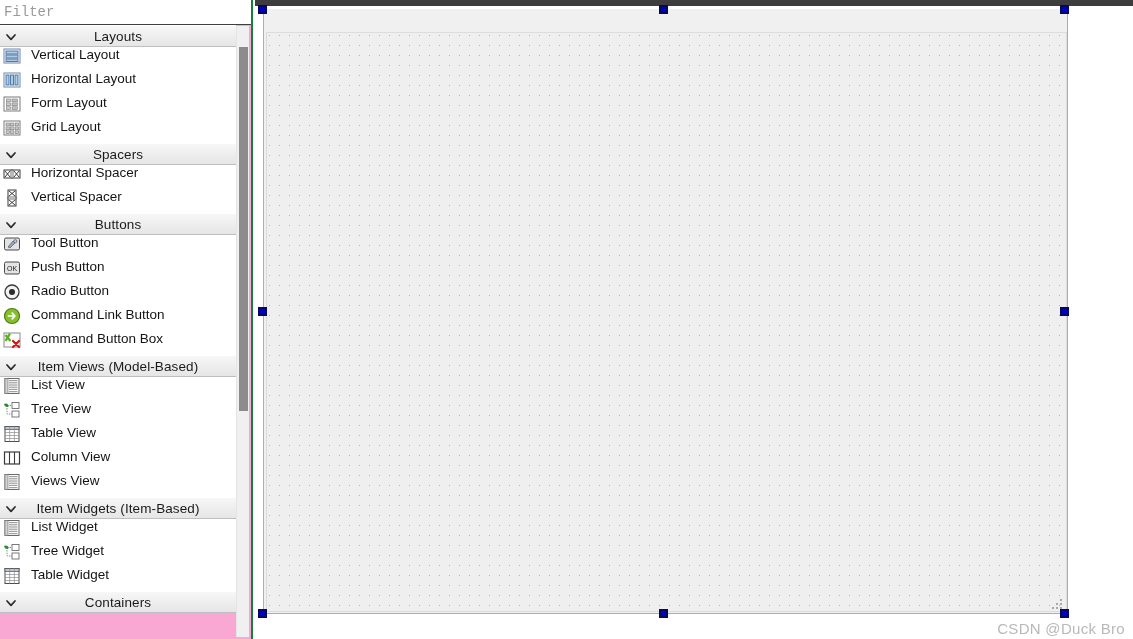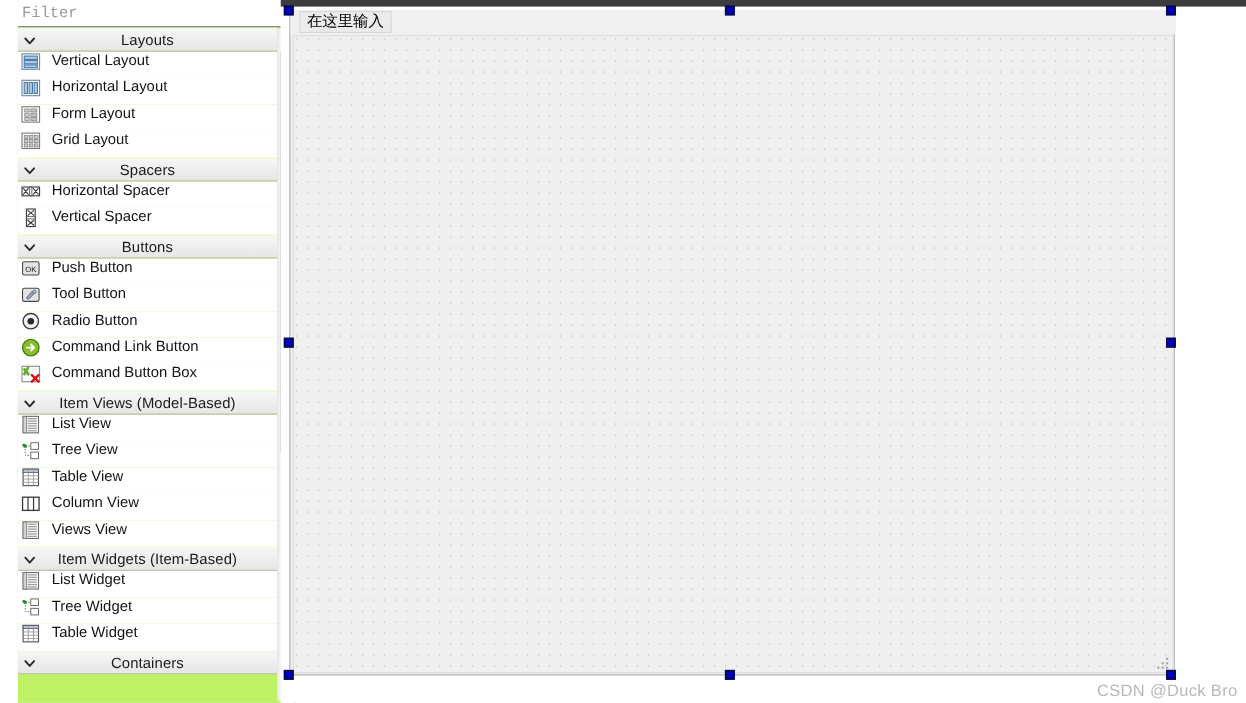--- a/index.html
+++ b/index.html
@@ -11,24 +11,24 @@
   }
   #app {
     position: relative;
     width: 1133px; height: 639px;
     background: #ffffff;
   }
 
   
   #widget-box {
     position: absolute;
-    left: 16px; top: 0;
+    left: 0; top: 0;
     width: 253px; height: 639px;
     background: #ffffff;
-    border-right: 2px solid #000000;
+    border-right: 2px solid #15803d;
     overflow: hidden;
   }
 
   
   #filter-row {
     position: absolute;
     left: 0; top: 0;
     width: 253px; height: 25px;
     background: #ffffff;
     border-bottom: 1px solid #3f3f3f;
@@ -44,21 +44,21 @@
     padding: 0 4px;
   }
   #filter-input::placeholder { color: #9a9a9a; opacity: 1; }
 
   
   #tree-scroll {
     position: absolute;
     left: 0; top: 25px;
     width: 290px; height: 614px;
     overflow: hidden;
-    background: #bef264;
+    background: #f9a8d4;
   }
   #tree-list {
     position: absolute;
     left: 0; top: 0;
     width: 236px;
   }
 
   .cat-header {
     position: relative;
     height: 22px;
@@ -311,34 +311,34 @@
               <svg width="12" height="12" viewBox="0 0 12 12">
                 <path d="M2 4 L6 8.4 L10 4" stroke="#2b2b2b" stroke-width="1.7" fill="none" stroke-linecap="round" stroke-linejoin="round"></path>
               </svg>
             </span>
             <span class="cat-label">Buttons</span>
           </div>
           <div class="w-item">
             <span class="ico">
               <svg width="18" height="18" viewBox="0 0 18 18">
                 <rect x="1.5" y="3" width="15" height="12" rx="1.5" fill="#e3e3e3" stroke="#4a4a4a"></rect>
-                <text x="9" y="12" font-size="7" text-anchor="middle" fill="#1a1a1a" font-family="Liberation Sans,sans-serif">OK</text>
-              </svg>
-            </span>
-            <span class="w-label">Push Button</span>
-          </div>
-          <div class="w-item">
-            <span class="ico">
-              <svg width="18" height="18" viewBox="0 0 18 18">
-                <rect x="1.5" y="3" width="15" height="12" rx="1.5" fill="#e3e3e3" stroke="#4a4a4a"></rect>
                 <path d="M5 12 L10 6 L12 8 L7 13 Z" fill="#9aa9bd" stroke="#46566c" stroke-width=".7"></path>
                 <circle cx="12.3" cy="6.2" r="1.6" fill="#c3c9d2" stroke="#46566c" stroke-width=".7"></circle>
               </svg>
             </span>
             <span class="w-label">Tool Button</span>
+          </div>
+          <div class="w-item">
+            <span class="ico">
+              <svg width="18" height="18" viewBox="0 0 18 18">
+                <rect x="1.5" y="3" width="15" height="12" rx="1.5" fill="#e3e3e3" stroke="#4a4a4a"></rect>
+                <text x="9" y="12" font-size="7" text-anchor="middle" fill="#1a1a1a" font-family="Liberation Sans,sans-serif">OK</text>
+              </svg>
+            </span>
+            <span class="w-label">Push Button</span>
           </div>
           <div class="w-item">
             <span class="ico">
               <svg width="18" height="18" viewBox="0 0 18 18">
                 <circle cx="9" cy="9" r="7" fill="#f2f2f2" stroke="#3a3a3a" stroke-width="1.3"></circle>
                 <circle cx="9" cy="9" r="3" fill="#2b2b2b"></circle>
               </svg>
             </span>
             <span class="w-label">Radio Button</span>
           </div>
@@ -496,23 +496,20 @@
 
     <div id="wb-scrollbar">
       <div id="wb-thumb" style="top: 21px; height: 364px;"></div>
     </div>
   </div>
 
   <div id="editor-area">
     <div id="top-strip"></div>
 
     <div id="form-widget">
-      <div id="menubar">
-        <div id="menubar-typehere">在这里输入</div>
-      </div>
       <div id="central"></div>
       <div id="size-grip">
         <svg width="13" height="13" viewBox="0 0 13 13">
           <g fill="#a8a8a8">
             <rect x="9" y="1" width="2" height="2"></rect>
             <rect x="5" y="5" width="2" height="2"></rect>
               <rect x="9" y="5" width="2" height="2"></rect>
             <rect x="1" y="9" width="2" height="2"></rect>
               <rect x="5" y="9" width="2" height="2"></rect>
               <rect x="9" y="9" width="2" height="2"></rect>

